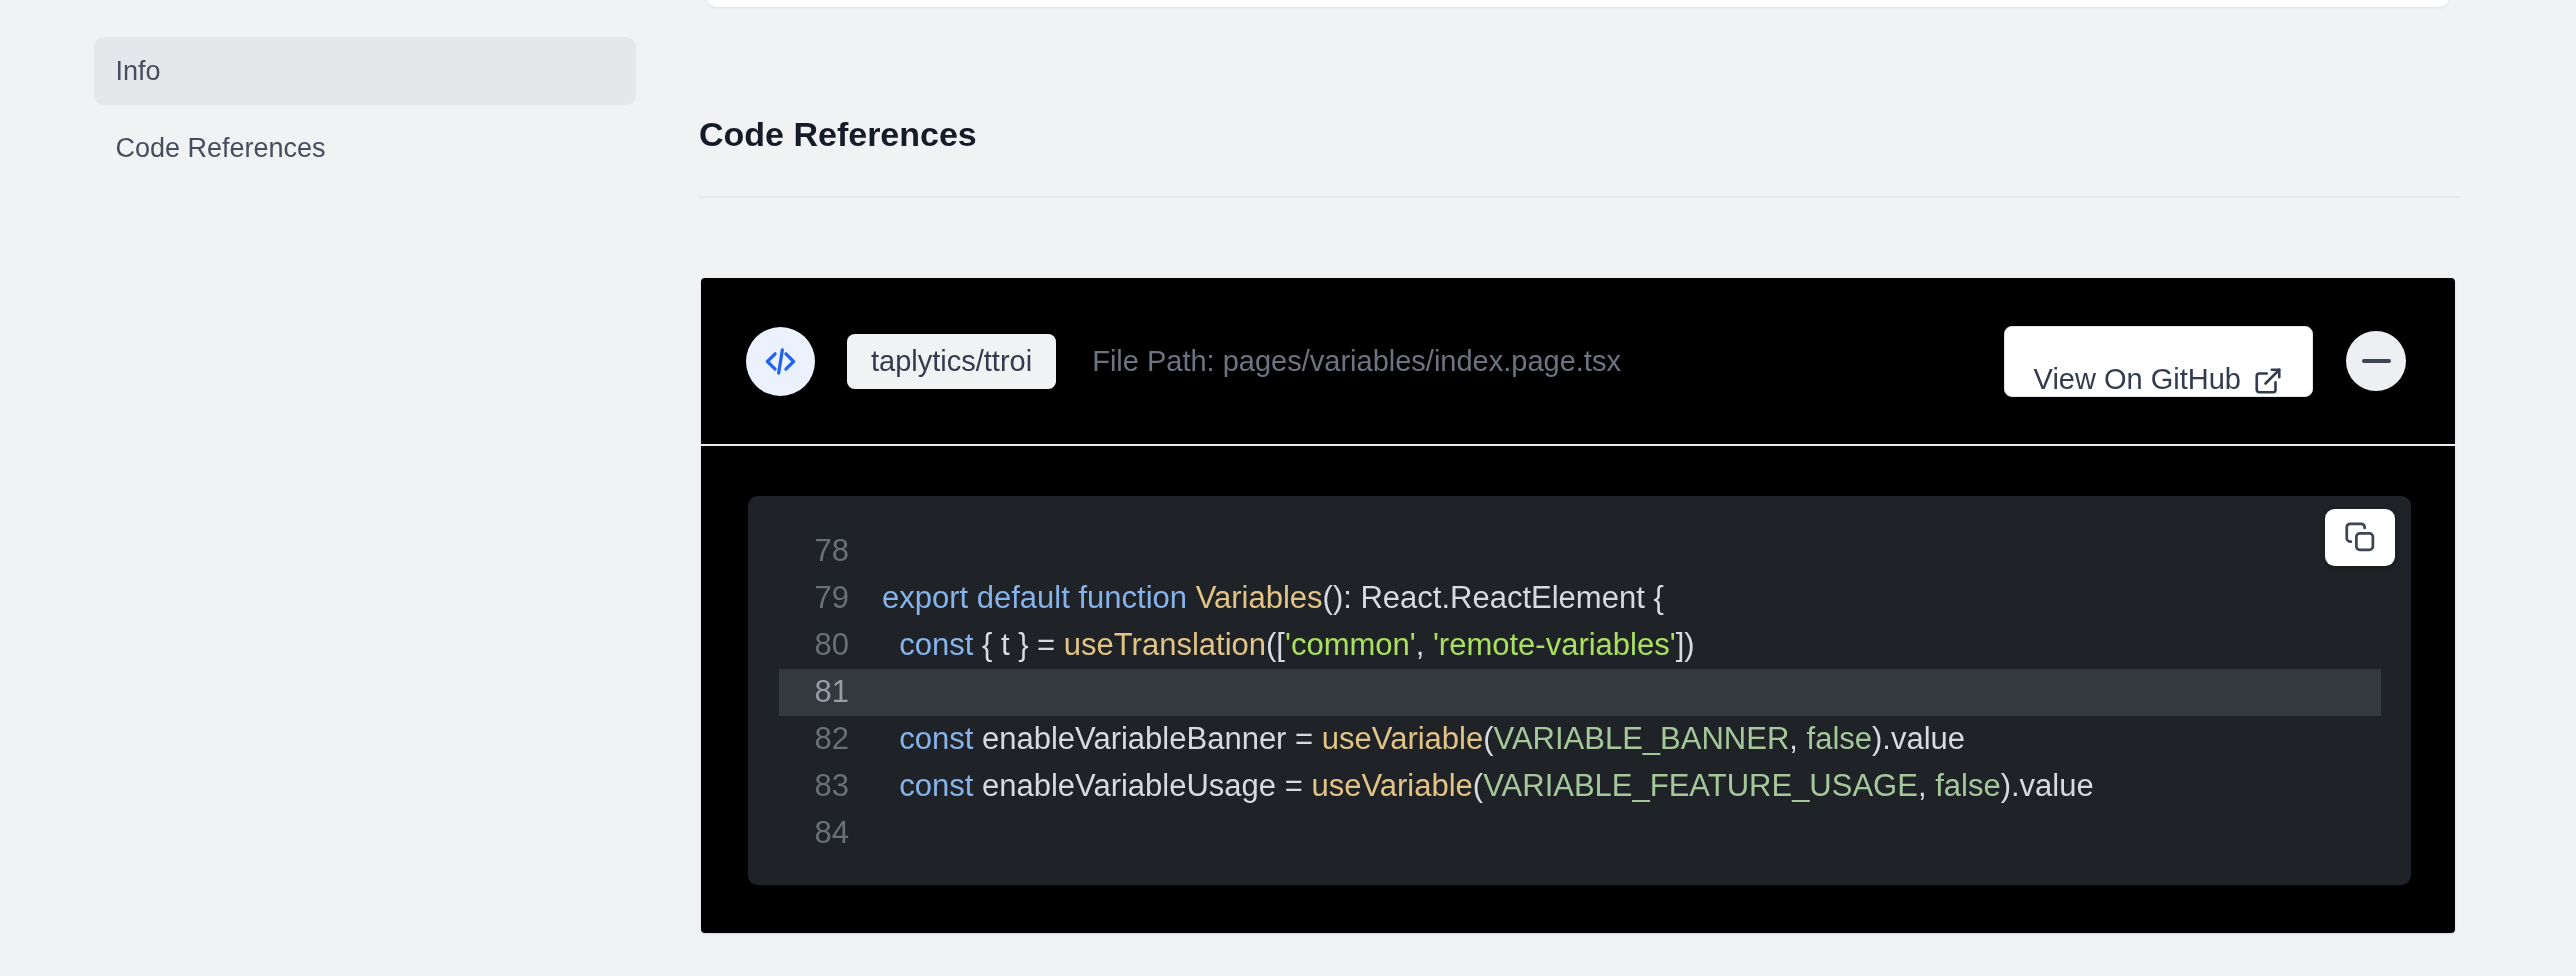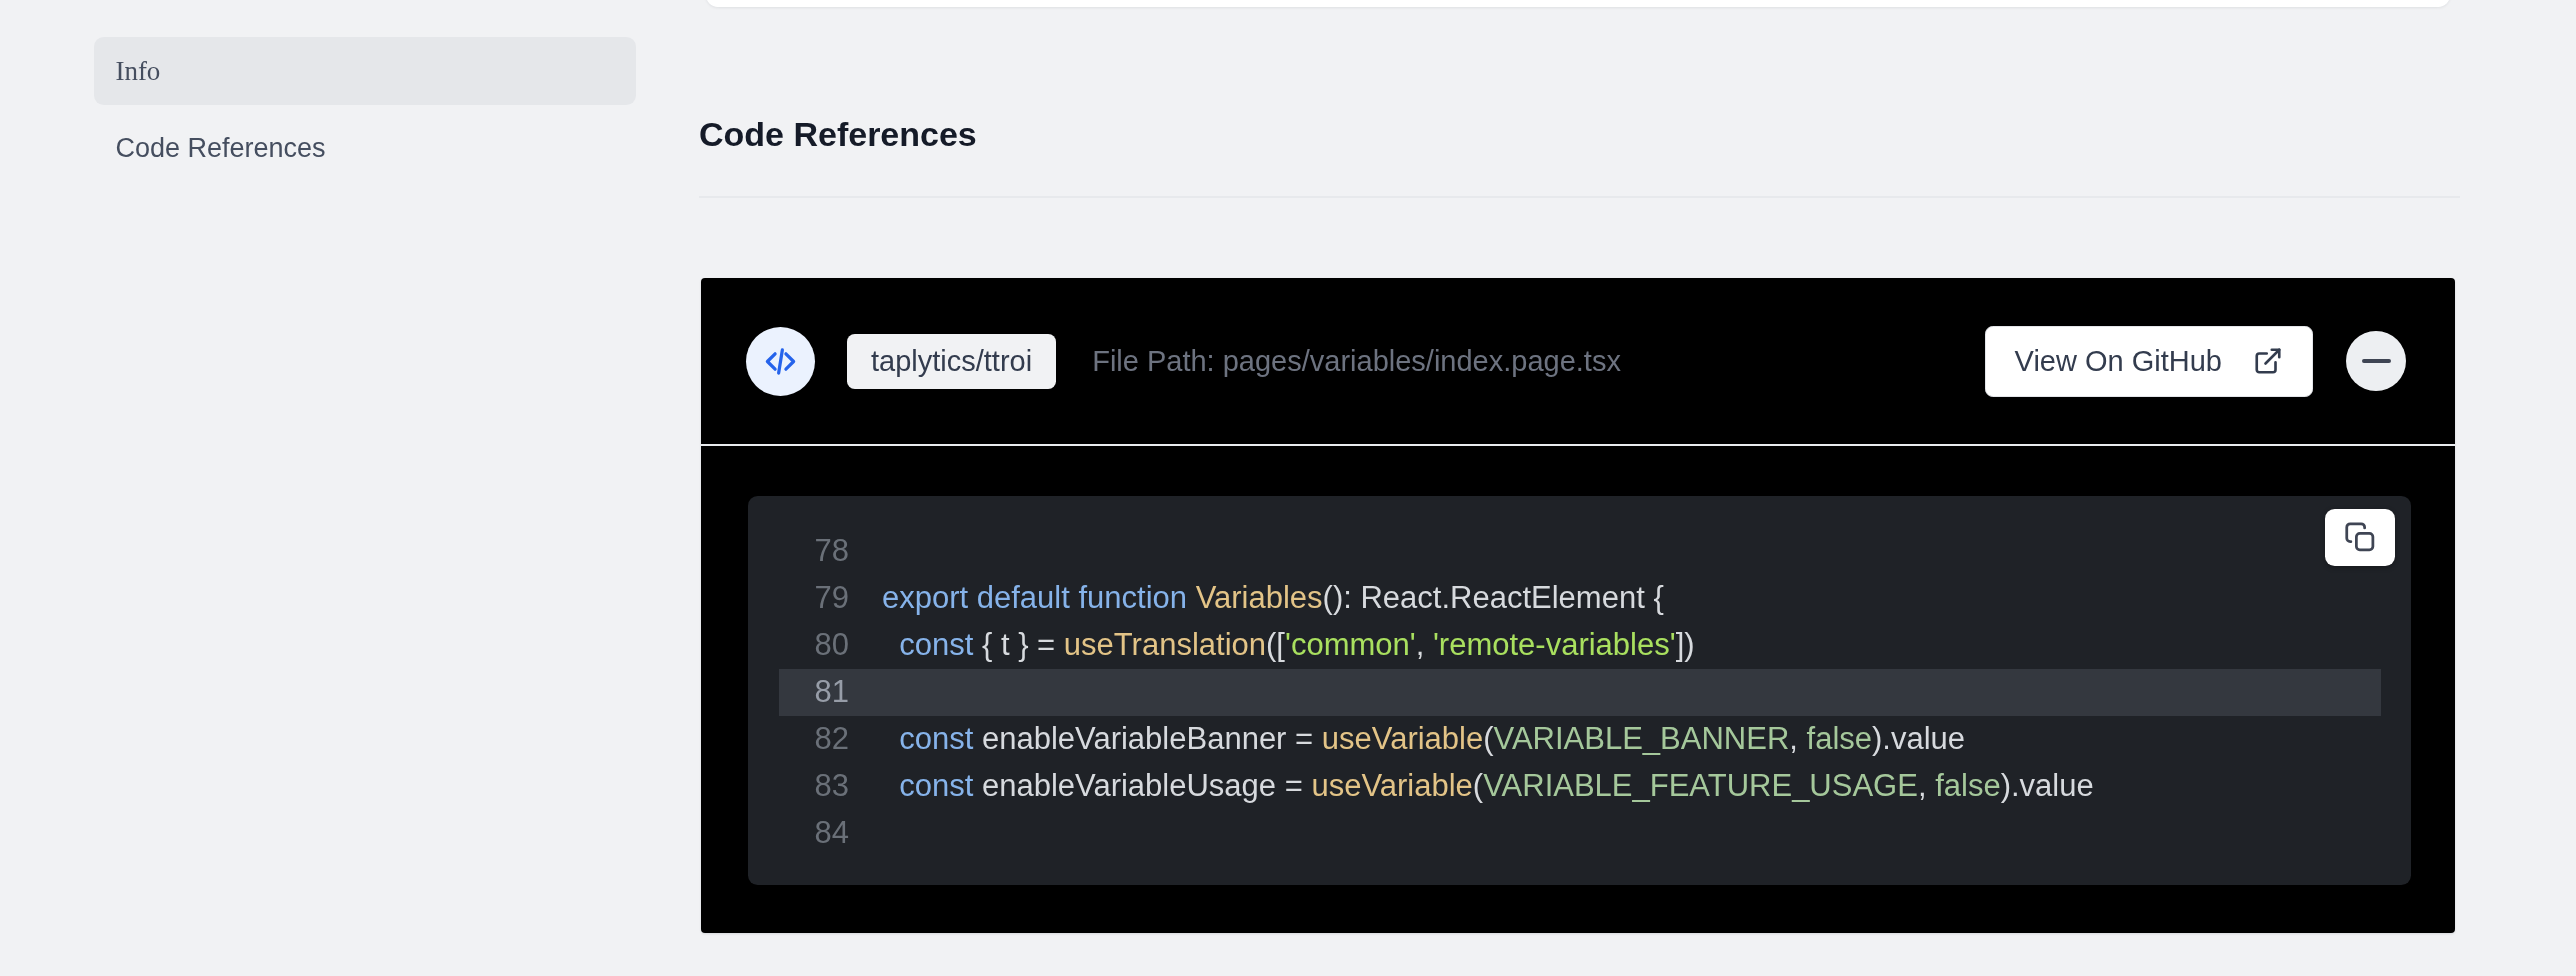--- a/index.html
+++ b/index.html
@@ -12,21 +12,21 @@
   }
   .canvas { position:absolute; inset:0; width:2576px; height:976px; }
 
   
   .sidebar { position:absolute; left:94px; top:37px; width:542px; }
   .side-item {
     height:68px; display:flex; align-items:center;
     padding:0 21.4px; border-radius:9.7px; margin-bottom:9.7px;
     font-size:27px; font-weight:500; color:#454e5f; cursor:pointer;
   }
-  .side-item.active { background:#e5e7ea;font-family:Liberation Serif, serif; }
+  .side-item.active { background:#e5e7ea; }
 
   
   .top-strip {
     position:absolute; left:706px; top:-11.7px; width:1744px; height:18.5px;
     background:#ffffff; border-radius:0 0 11.7px 11.7px;
     box-shadow:0 1px 2.9px rgba(16,24,40,.08);
   }
   .section-title {
     position:absolute; left:699px; top:115px;
     font-size:34px; line-height:39px; font-weight:700; color:#151b28;
@@ -56,21 +56,21 @@
     background:#f1f2f4; border-radius:7.8px;
     display:flex; align-items:center;
     font-size:29px; color:#333c4e; white-space:nowrap;
   }
   .file-path {
     margin-left:36px; font-size:29px; color:#6d7380; white-space:nowrap;
   }
   .gh-btn {
     margin-left:auto; height:71px; padding:0 29px;
     background:#ffffff; border:1.9px solid #e3e5e9; border-radius:7.8px;
-    display:flex; align-items:center; gap:31px;
+    display:flex; align-items:flex-end; gap:12px;
     font-family:"Liberation Sans", sans-serif;
     font-size:29px; color:#333c4e; cursor:pointer; white-space:nowrap;
   }
   .collapse-btn {
     margin-left:33px; width:60px; height:60px; border-radius:50%;
     background:#edeff2; border:none; cursor:pointer; flex-shrink:0;
     display:flex; align-items:center; justify-content:center;
   }
   .minus-bar { width:29px; height:3.9px; border-radius:1.9px; background:#3f4554; }
   .card-divider { height:1.9px; background:#e9ebee; }

